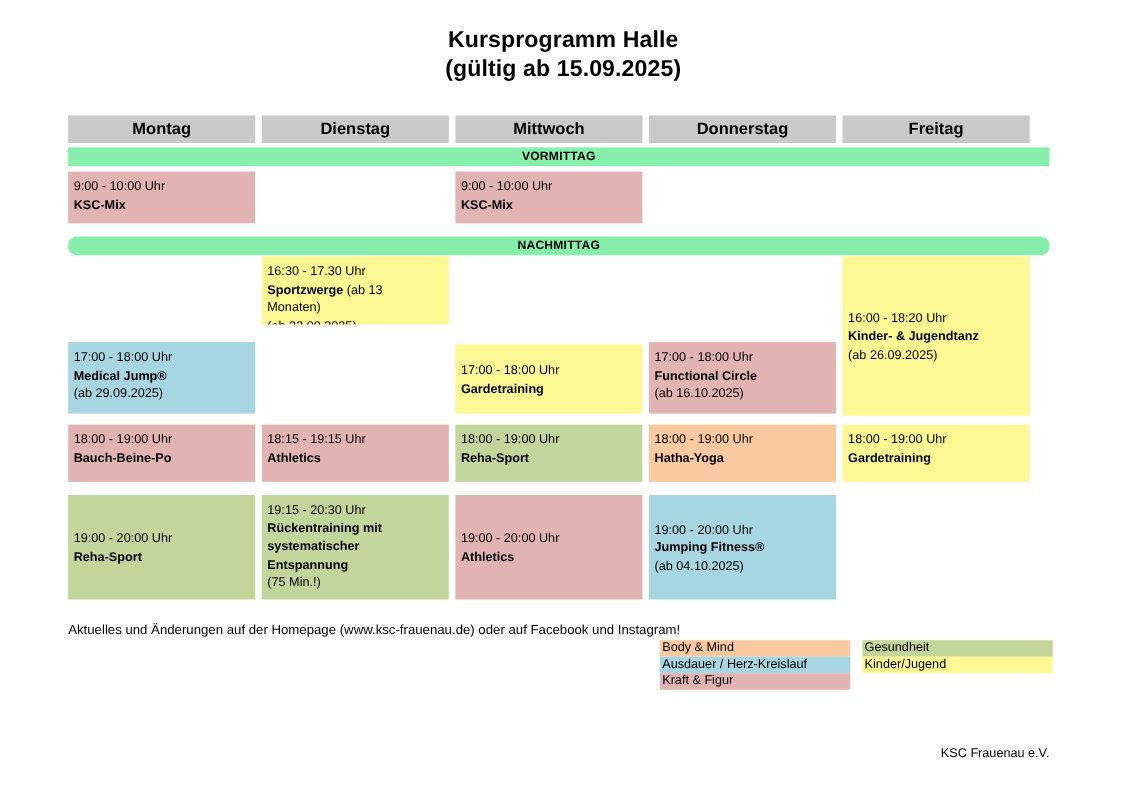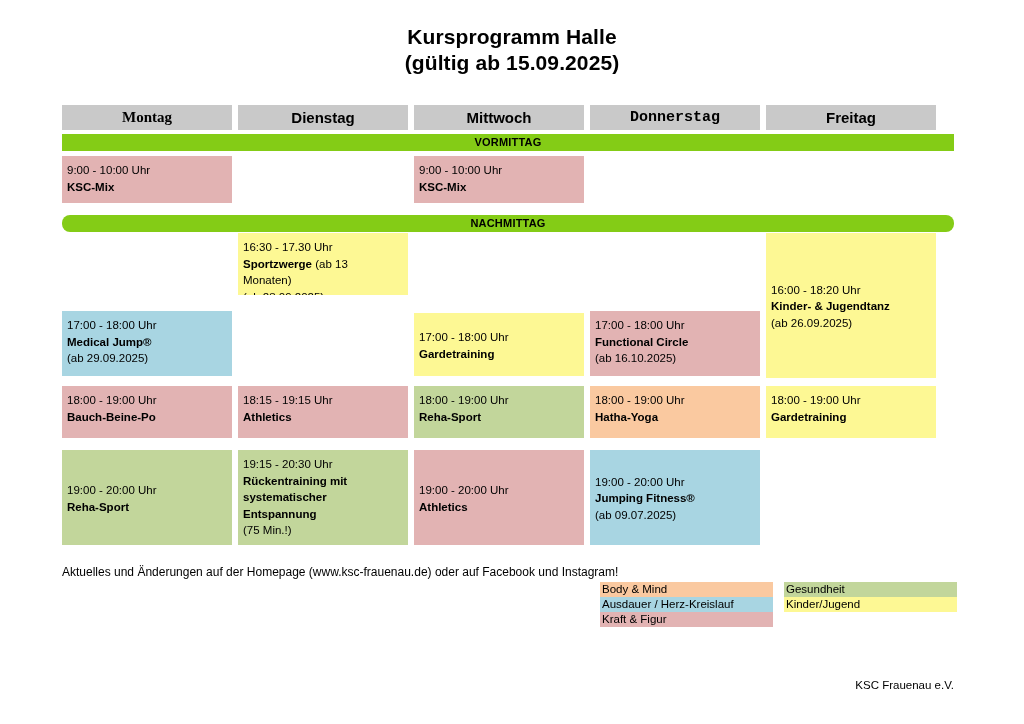--- a/index.html
+++ b/index.html
@@ -54,21 +54,21 @@
     line-height: 25px;
     text-align: center;
   }
 
   
   .band {
     position: absolute;
     left: 0;
     width: 892px;
     height: 17px;
-    background: #84cc16;
+    background: #86efac;
     font-size: 11px;
     font-weight: bold;
     line-height: 17px;
     text-align: center;
     letter-spacing: 0.2px;
   }
 
   
   .cell {
     position: absolute;
@@ -127,24 +127,24 @@
 </head>
 <body>
 
 <div id="title-block">
   <div class="tline">Kursprogramm Halle</div>
   <div class="tline">(gültig ab 15.09.2025)</div>
 </div>
 
 <div id="schedule">
 
-  <div class="day-head" style="left: 0px; width: 170px; font-family: Liberation Serif, serif;">Montag</div>
+  <div class="day-head" style="left: 0px; width: 170px;">Montag</div>
   <div class="day-head" style="left: 176px; width: 170px;">Dienstag</div>
   <div class="day-head" style="left: 352px; width: 170px;">Mittwoch</div>
-  <div class="day-head" style="left: 528px; width: 170px; font-family: Liberation Mono, monospace;">Donnerstag</div>
+  <div class="day-head" style="left: 528px; width: 170px;">Donnerstag</div>
   <div class="day-head" style="left: 704px; width: 170px;">Freitag</div>
 
   <div class="band" id="band-morning" style="top: 29px;">VORMITTAG</div>
   <div class="band" id="band-afternoon" style="top: 110px; border-radius: 8px;">NACHMITTAG</div>
 
 <div class="cell c-kraft" style="left: 0px; width: 170px; top: 51px; height: 47px;">
       <div class="t">9:00 - 10:00 Uhr</div>
       <div class="n"><span>KSC-Mix</span></div>
     </div>
     <div class="cell c-kraft" style="left: 352px; width: 170px; top: 51px; height: 47px;">
@@ -204,21 +204,21 @@
       <div class="n"><span>Rückentraining mit systematischer Entspannung</span></div>
       <div class="x">(75 Min.!)</div>
     </div>
     <div class="cell c-kraft vc" style="left: 352px; width: 170px; top: 345px; height: 95px;">
       <div class="t">19:00 - 20:00 Uhr</div>
       <div class="n"><span>Athletics</span></div>
     </div>
     <div class="cell c-ausd vc" style="left: 528px; width: 170px; top: 345px; height: 95px;">
       <div class="t">19:00 - 20:00 Uhr</div>
       <div class="n"><span>Jumping Fitness®</span></div>
-      <div class="x">(ab 09.07.2025)</div>
+      <div class="x">(ab 04.10.2025)</div>
     </div>
   </div>
 
 <div id="note">Aktuelles und Änderungen auf der Homepage (www.ksc-frauenau.de) oder auf Facebook und Instagram!</div>
 
 <div id="legend">
   <div class="leg-col" id="leg-col-1" style="left: 0px; width: 173px;">
       <div class="leg-item" style="background: rgb(250, 201, 160); width: 173px;">Body &amp; Mind</div>
       <div class="leg-item" style="background: rgb(168, 213, 226); width: 173px;">Ausdauer / Herz-Kreislauf</div>
       <div class="leg-item" style="background: rgb(226, 179, 179); width: 173px;">Kraft &amp; Figur</div>

